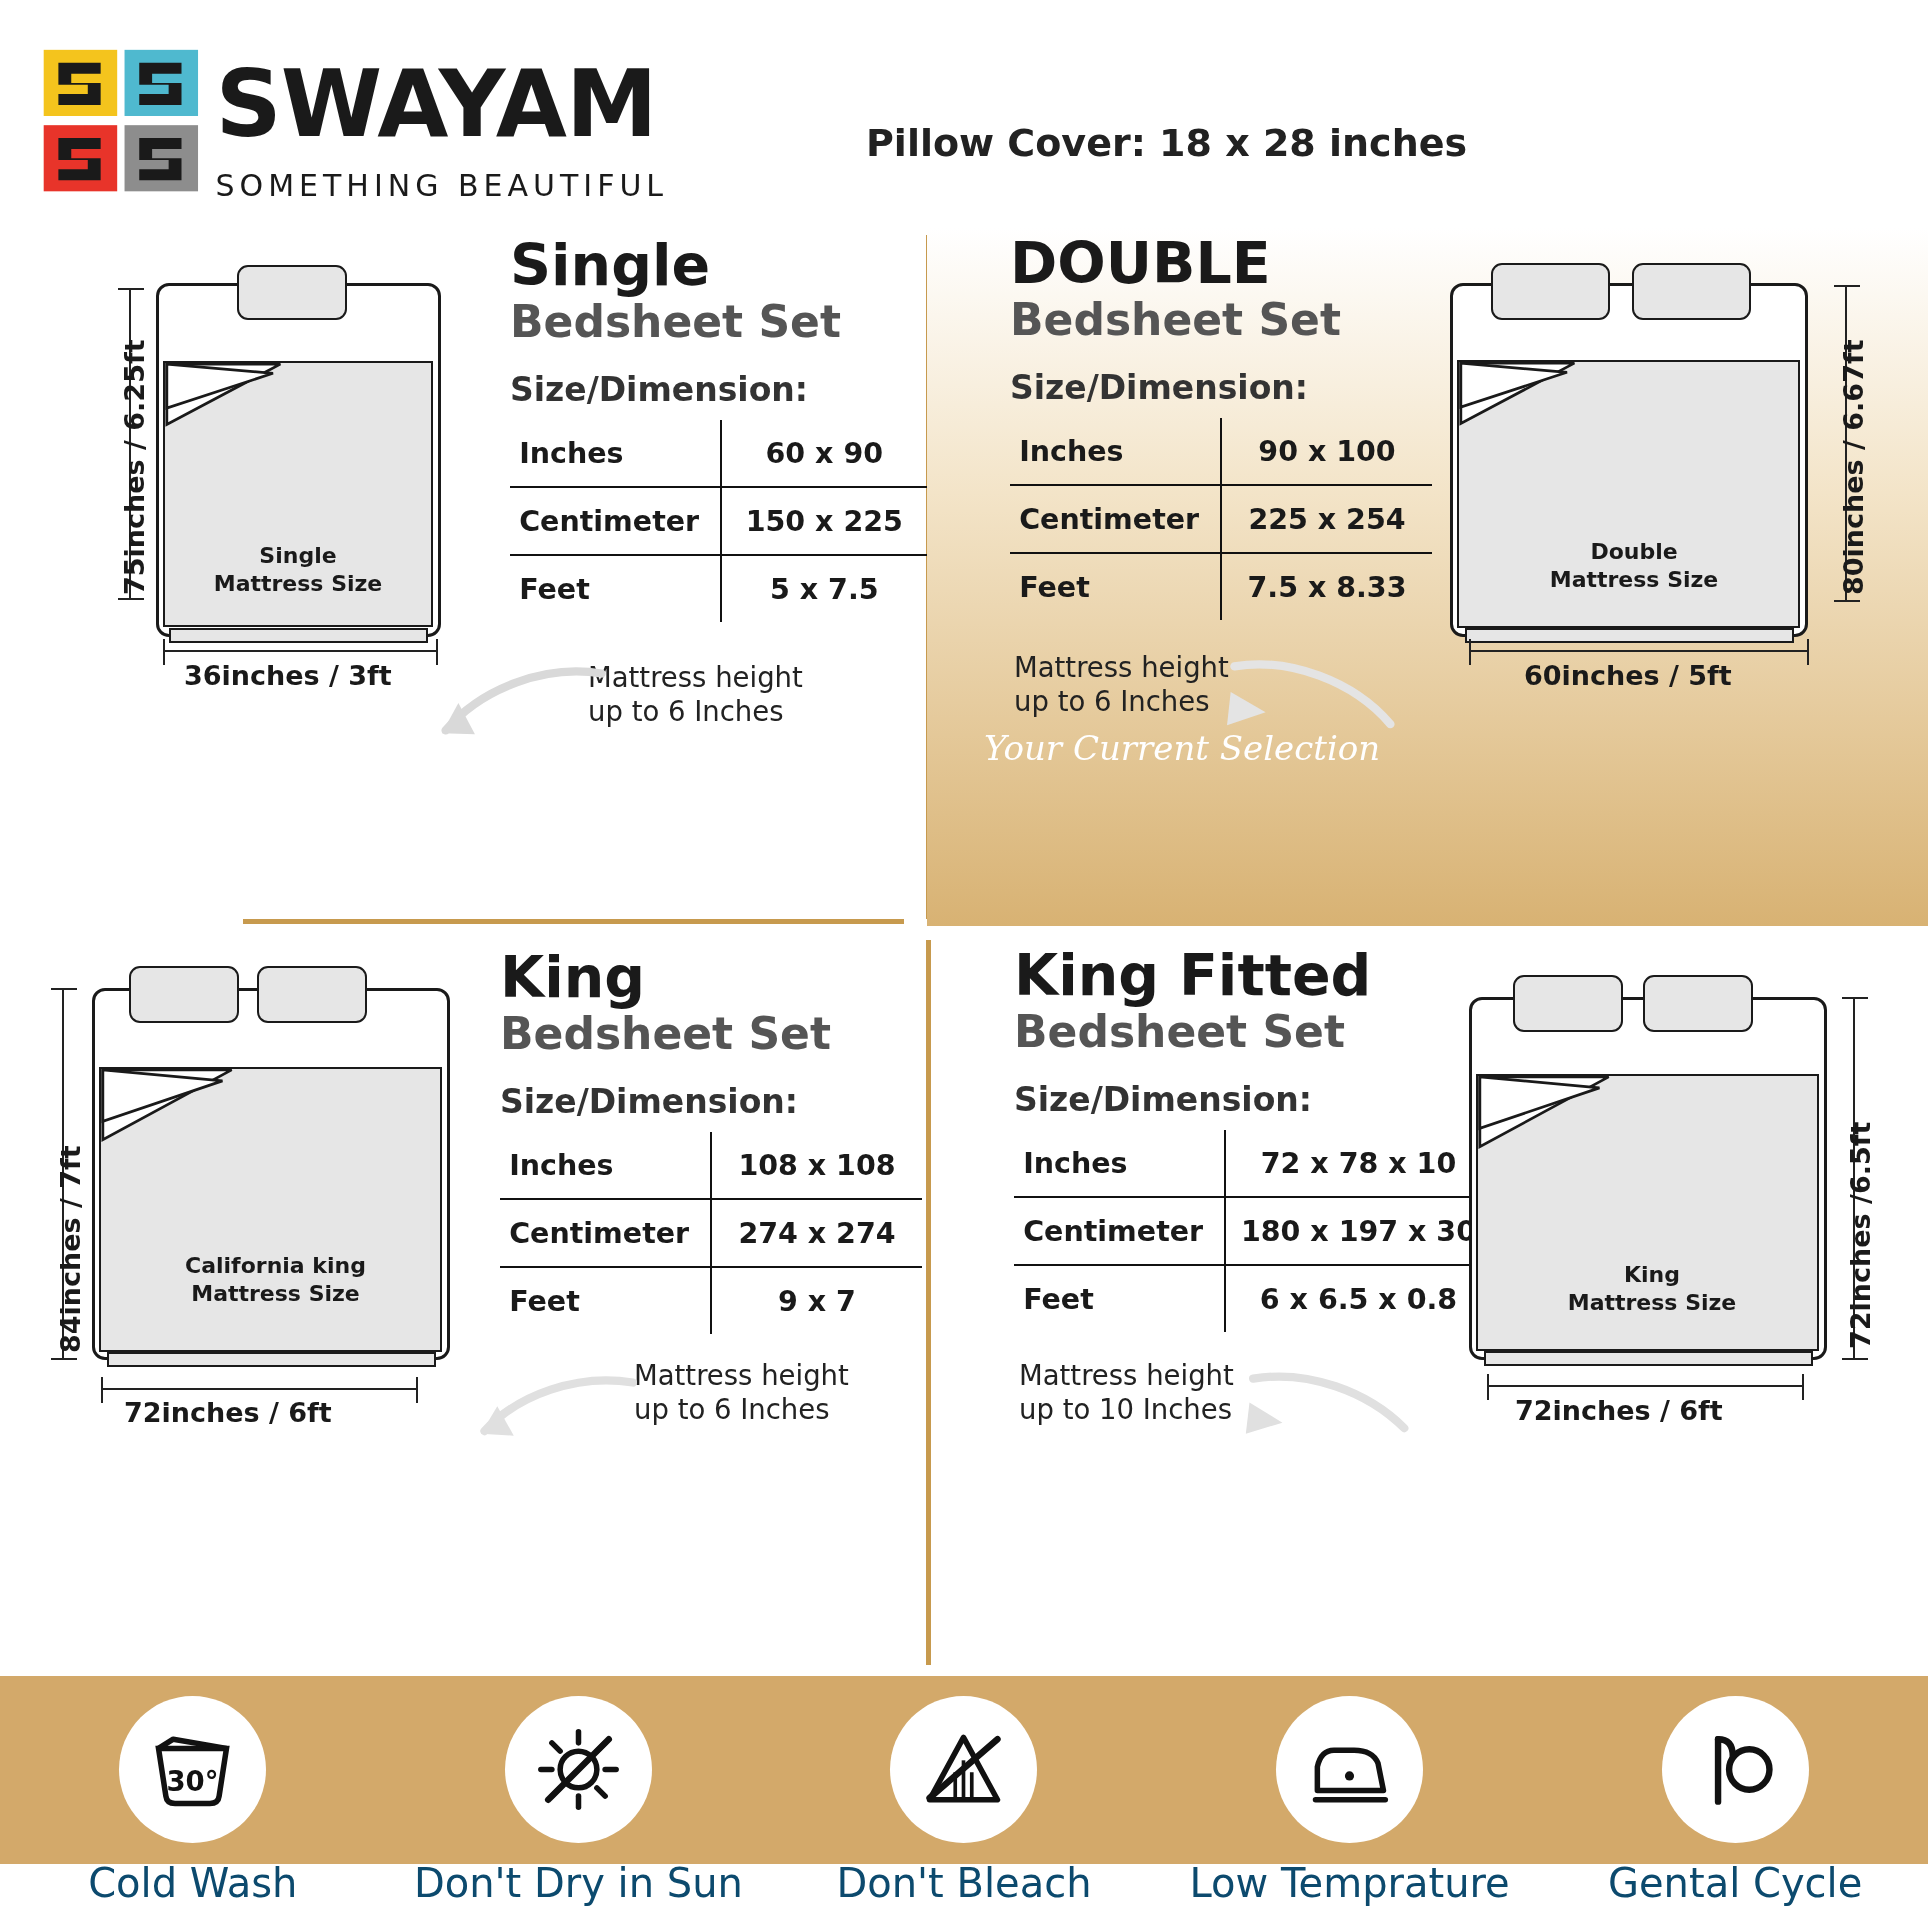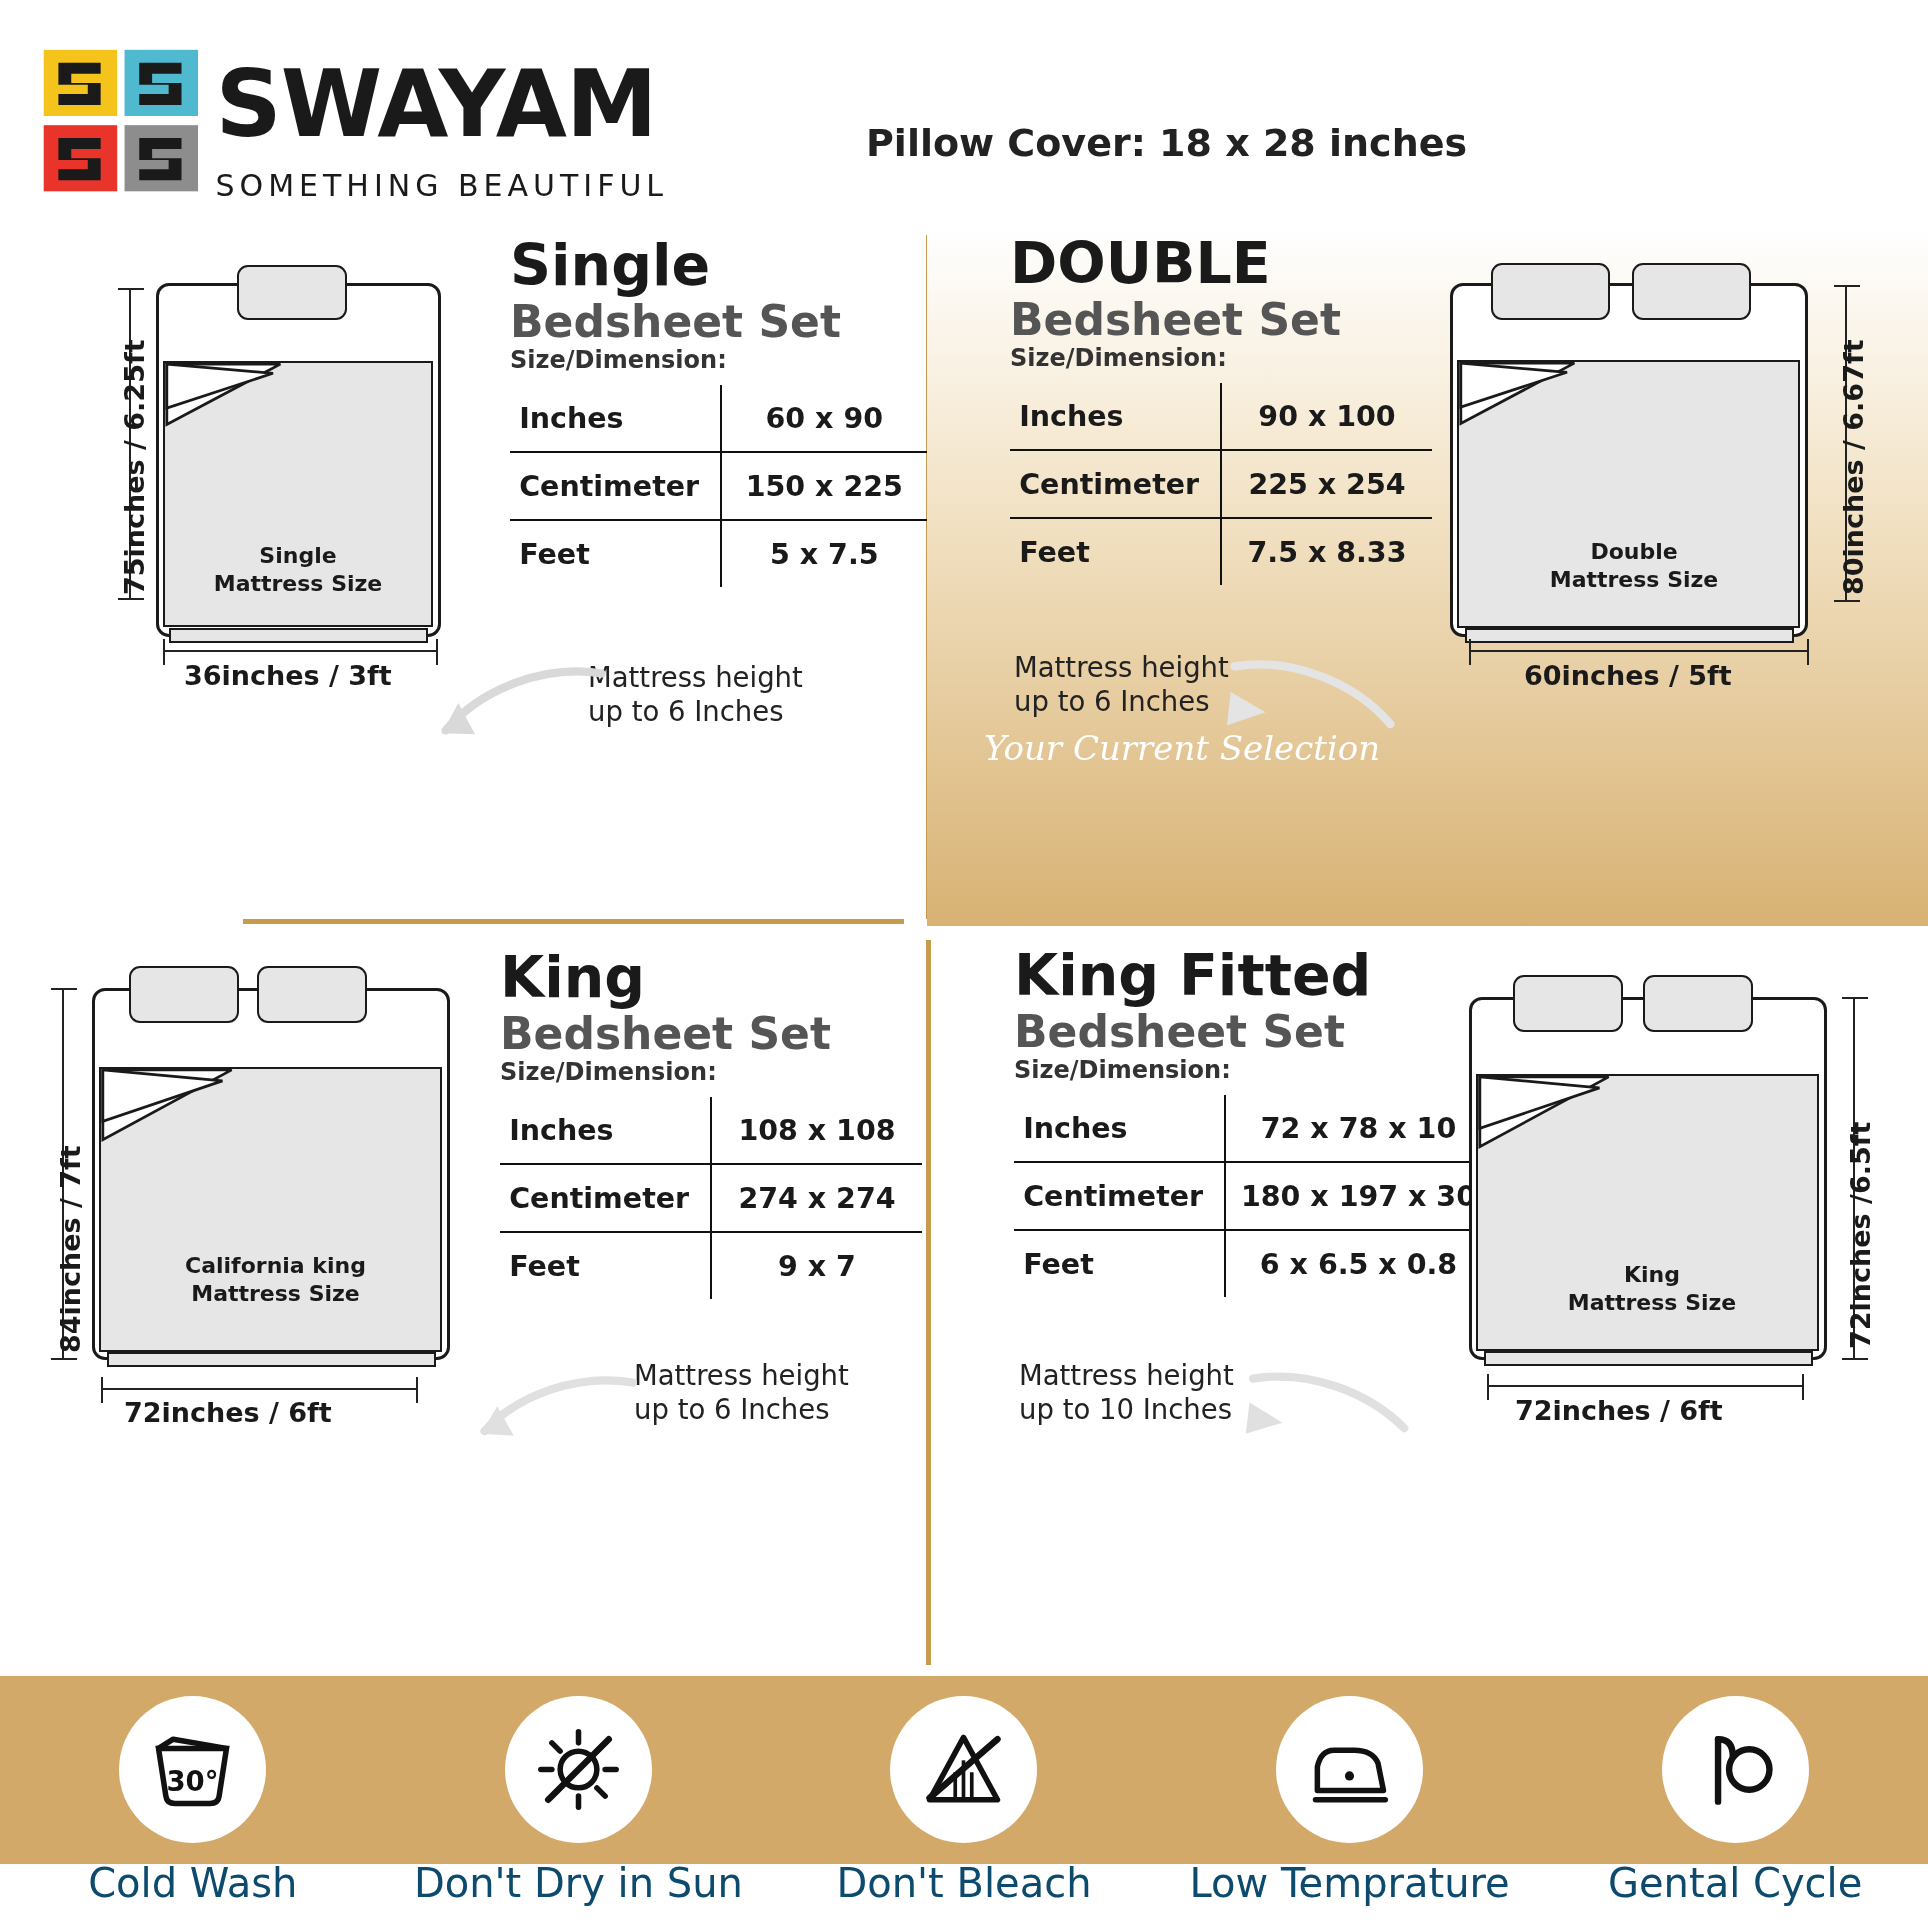--- a/index.html
+++ b/index.html
@@ -31,21 +31,21 @@
   .q-tl { left:0;    top:0;   width:927px; height:698px; }
   .q-tr { left:927px; top:0; width:1001px; height:698px; background:linear-gradient(180deg,#ffffff 0%, #f3e4c8 38%, #d8b273 100%); }
   .q-bl { left:0;    top:712px; width:927px; height:725px; }
   .q-br { left:927px; top:712px; width:1130px; height:725px; }
 
   .vline { position:absolute; background:#c79a4e; }
 
   
   .set-name { font-size:57px; font-weight:bold; line-height:1.0; }
   .set-sub { font-size:44px; font-weight:bold; color:#555; line-height:1.1; margin-top:3.7px;}
-  .size-dim { font-size:24px; font-weight:bold; color:#333; }
+  .size-dim { font-size:33px; font-weight:bold; color:#333; margin-top:24px;}
 
   
   table.dims { border-collapse:collapse; margin-top:11px; }
   table.dims td { font-size:28.5px; font-weight:bold; padding:16.5px 9.2px; }
   table.dims td.label { width:211px; }
   table.dims td.value { width:211px; text-align:center; }
   table.dims tr.b-bot td { border-bottom:2.8px solid #111; }
   table.dims td.sep { border-left:2.8px solid #111; }
 
   .note { font-size:27.5px; line-height:1.25; color:#222; }

